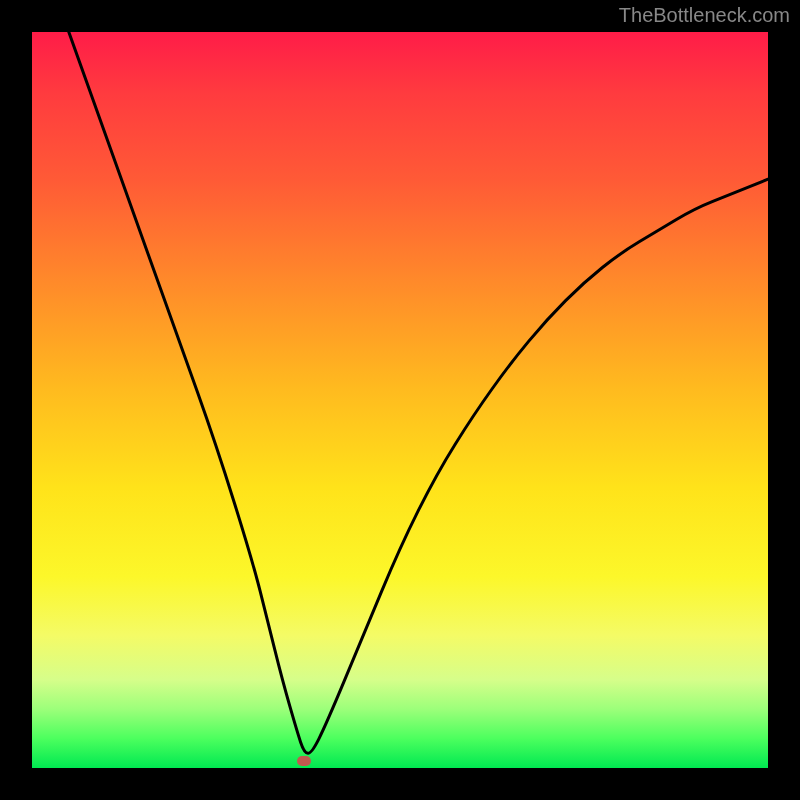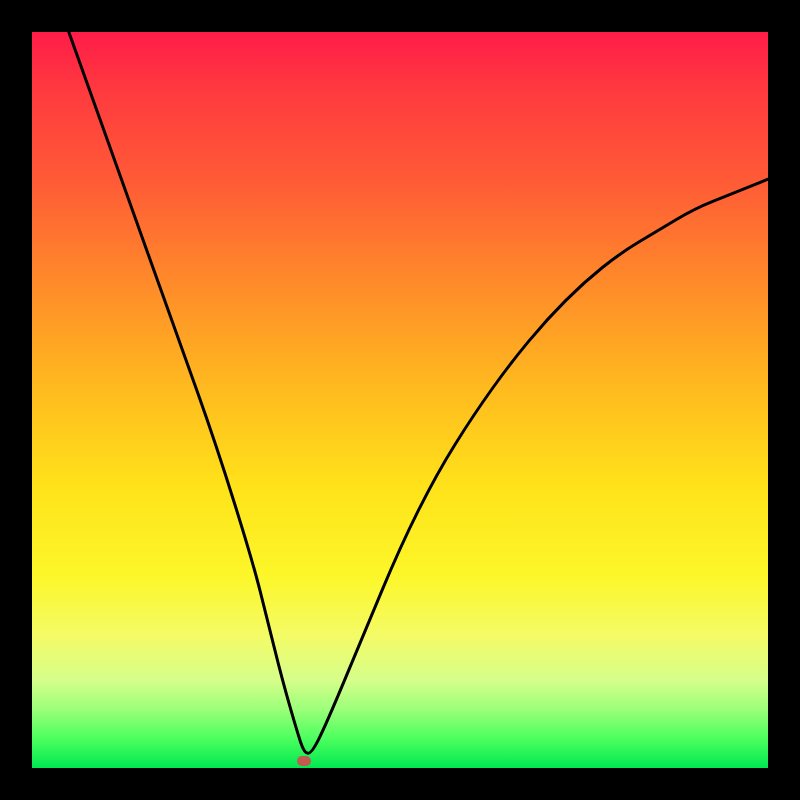--- a/index.html
+++ b/index.html
@@ -68,13 +68,14 @@
 </head>
 <body>
 
 <div class="frame">
   <div class="plot">
     <svg class="curve" viewBox="0 0 736 736" preserveAspectRatio="none">
       <path fill="none" stroke="#000" stroke-width="3" stroke-linecap="round" d="M 36.8 0.0 Q 36.8 0.0 55.2 51.5 Q 73.6 103.0 92.0 154.6 Q 110.4 206.1 128.8 257.6 Q 147.2 309.1 165.6 360.6 Q 184.0 412.2 202.4 471.0 Q 220.8 529.9 228.2 559.4 Q 235.5 588.8 242.9 618.2 Q 250.2 647.7 257.6 673.4 Q 265.0 699.2 268.6 710.2 Q 272.3 721.3 276.0 721.3 Q 279.7 721.3 287.0 706.6 Q 294.4 691.8 312.8 647.7 Q 331.2 603.5 349.6 559.4 Q 368.0 515.2 386.4 478.4 Q 404.8 441.6 423.2 412.2 Q 441.6 382.7 460.0 357.0 Q 478.4 331.2 496.8 309.1 Q 515.2 287.0 533.6 268.6 Q 552.0 250.2 570.4 235.5 Q 588.8 220.8 607.2 209.8 Q 625.6 198.7 644.0 187.7 Q 662.4 176.6 680.8 169.3 Q 699.2 161.9 717.6 154.6 L 736.0 147.2"></path>
     </svg>
     <div class="dot" style="left:265.3px;top:723.6px;"></div>
   </div>
+  <div class="watermark">TheBottleneck.com</div>
 </div>
 
 </body></html>

